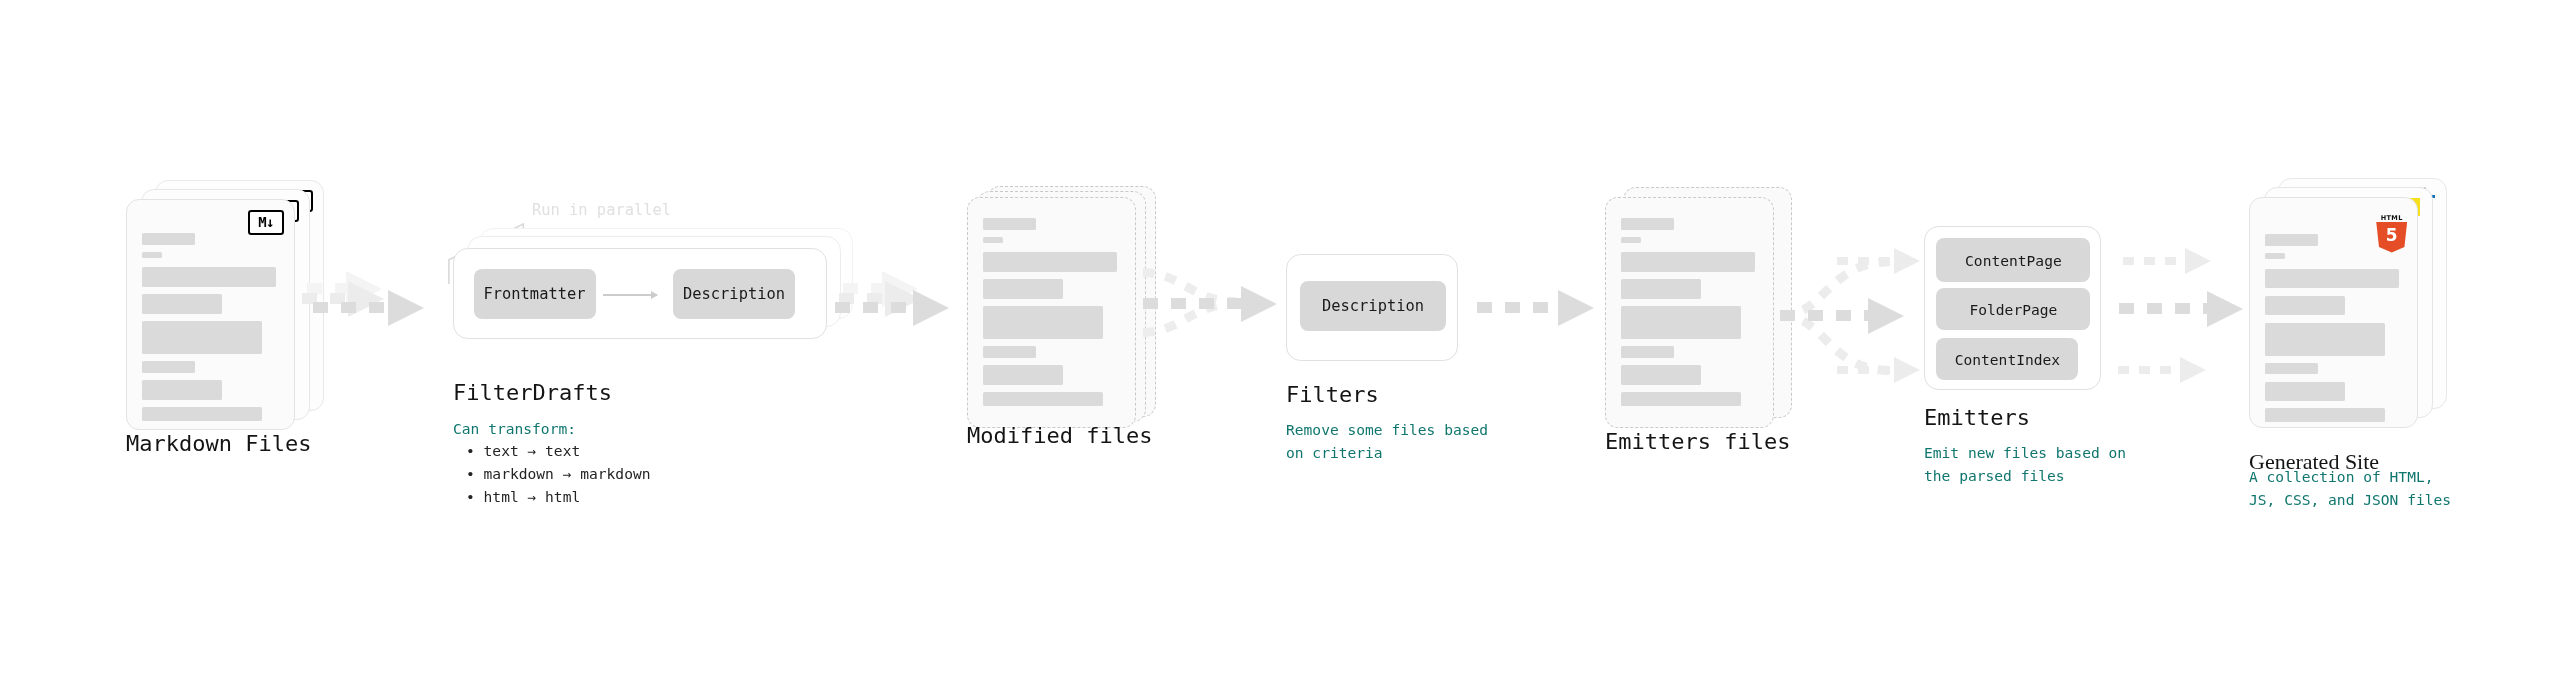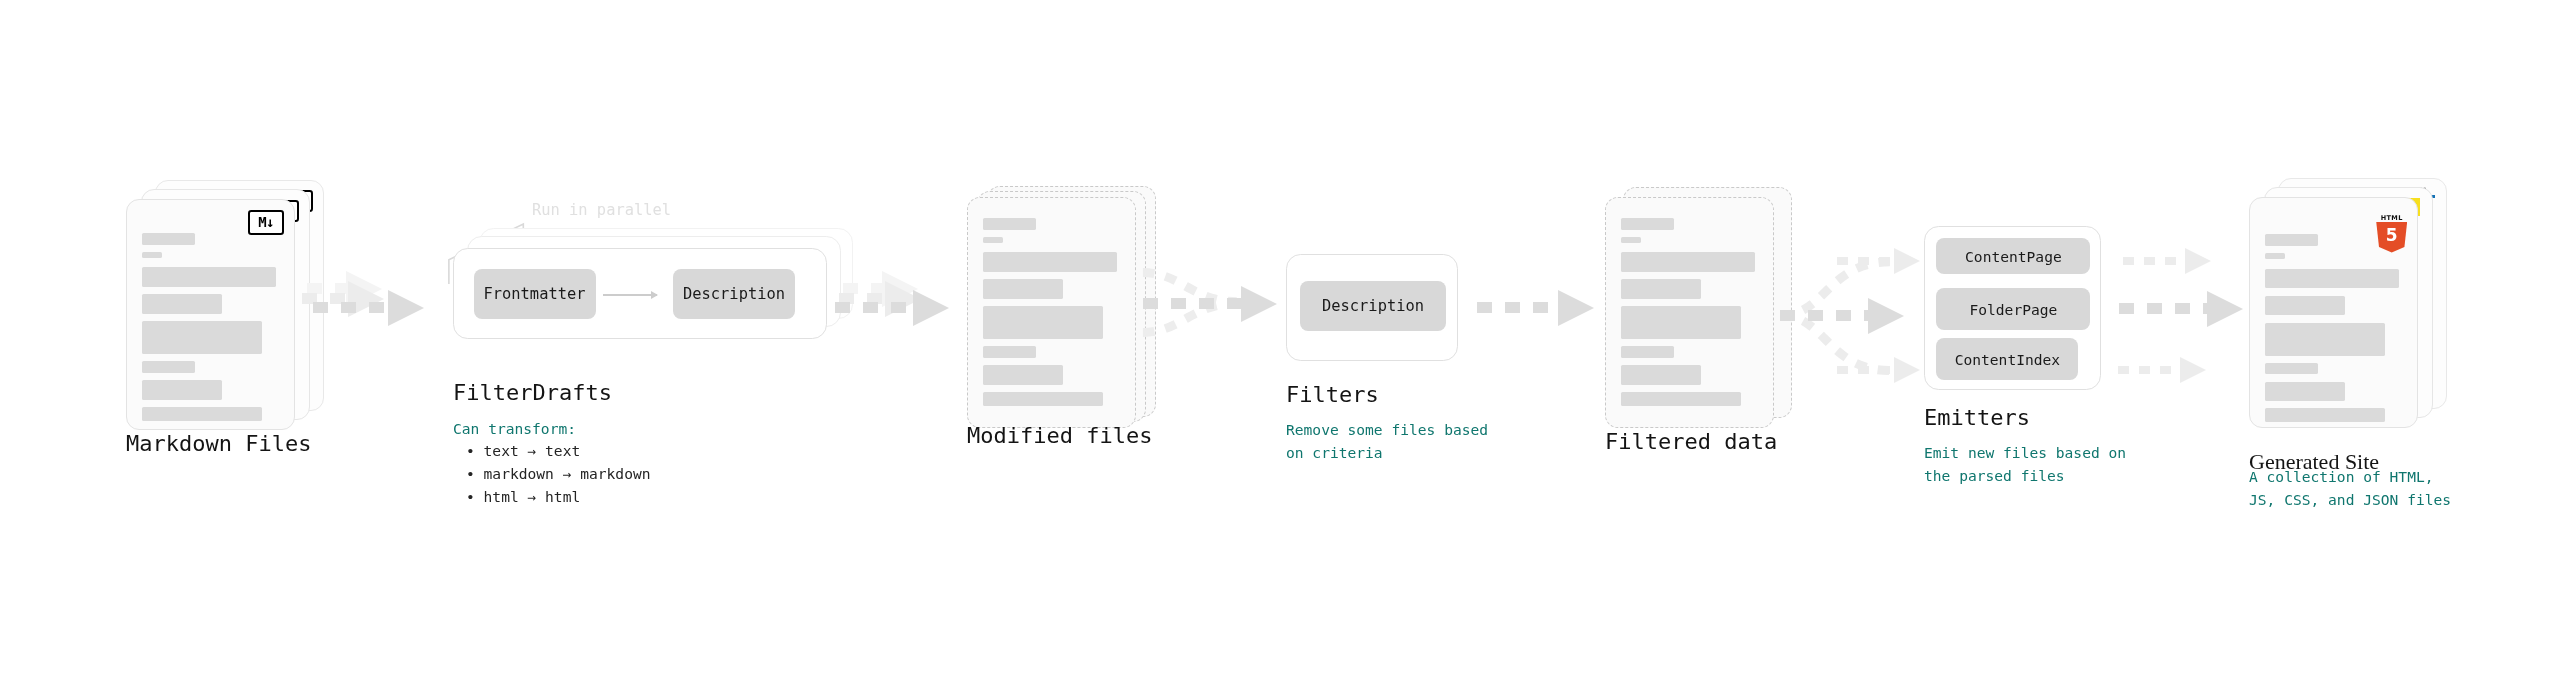--- a/index.html
+++ b/index.html
@@ -222,41 +222,41 @@
         <div class="bar" style="width:20.3px;height:5.7px;margin-bottom:9.8px;"></div>
         <div class="bar" style="width:134px;height:19.5px;"></div>
         <div class="bar" style="width:80px;height:19.5px;"></div>
         <div class="bar" style="width:120px;height:33px;"></div>
         <div class="bar" style="width:53px;height:11.4px;"></div>
         <div class="bar" style="width:80px;height:19.5px;"></div>
         <div class="bar" style="width:120px;height:14px;"></div>
       </div>
     </div>
   </div>
-  <div class="title" style="left:1605px;top:429px;">Filtered data</div>
+  <div class="title" style="left:1605px;top:429px;">Emitters files</div>
 
   <svg class="abs" style="left:1778px;top:244px;" width="146" height="146" viewBox="0 0 180 180">
     <path d="M4,88 C58,88 62,22 138,22" fill="none" stroke="#ececec" stroke-width="11" stroke-dasharray="14 14"></path>
     <path d="M4,88 C58,88 62,156 138,156" fill="none" stroke="#ececec" stroke-width="11" stroke-dasharray="14 14"></path>
   </svg>
   <div class="conn small" style="left:1837px;top:257px;width:94px;">
     <div class="dash" style="width:59px;"></div>
       <div class="head" style="left:57px;"></div>
   </div>
   <div class="conn" style="left:1780px;top:310px;width:130px;">
     <div class="dash" style="width:91px;"></div>
       <div class="head" style="left:88px;"></div>
   </div>
   <div class="conn small" style="left:1837px;top:366px;width:94px;">
     <div class="dash" style="width:59px;"></div>
       <div class="head" style="left:57px;"></div>
   </div>
 
   <div class="panel" style="left:1924px;top:226px;width:177px;height:164px;">
-    <div class="chip" style="left:11.4px;top:11.4px;width:154px;height:36px;font-size:14.6px;">ContentPage</div>
+    <div class="chip" style="left:11.4px;top:11.4px;width:154px;height:44px;font-size:14.6px;">ContentPage</div>
     <div class="chip" style="left:11.4px;top:61px;width:154px;height:42px;font-size:14.6px;">FolderPage</div>
     <div class="chip" style="left:11.4px;top:111px;width:142px;height:42px;font-size:14.6px;">ContentIndex</div>
   </div>
   <div class="title" style="left:1924px;top:405px;">Emitters</div>
   <div class="sub" style="left:1924px;top:442px;">Emit new files based on
 the parsed files</div>
 
   <div class="conn small" style="left:2123px;top:257px;width:101px;">
     <div class="dash" style="width:63px;"></div>
       <div class="head" style="left:62px;"></div>

